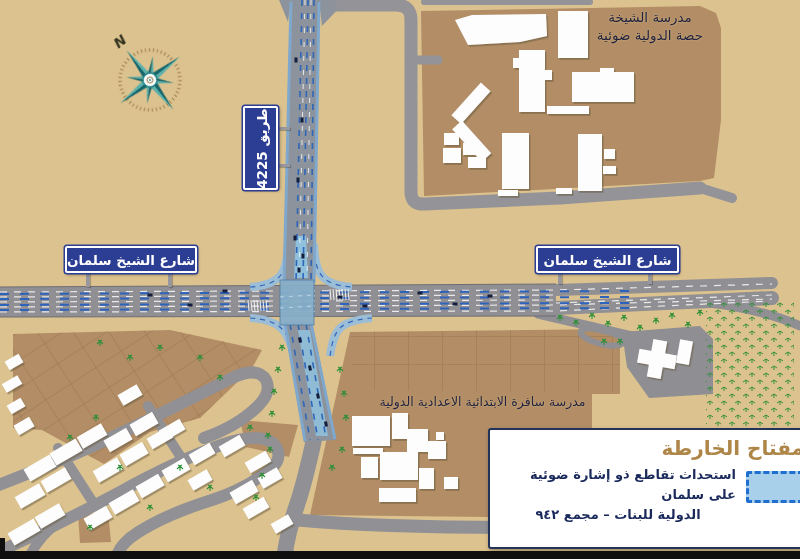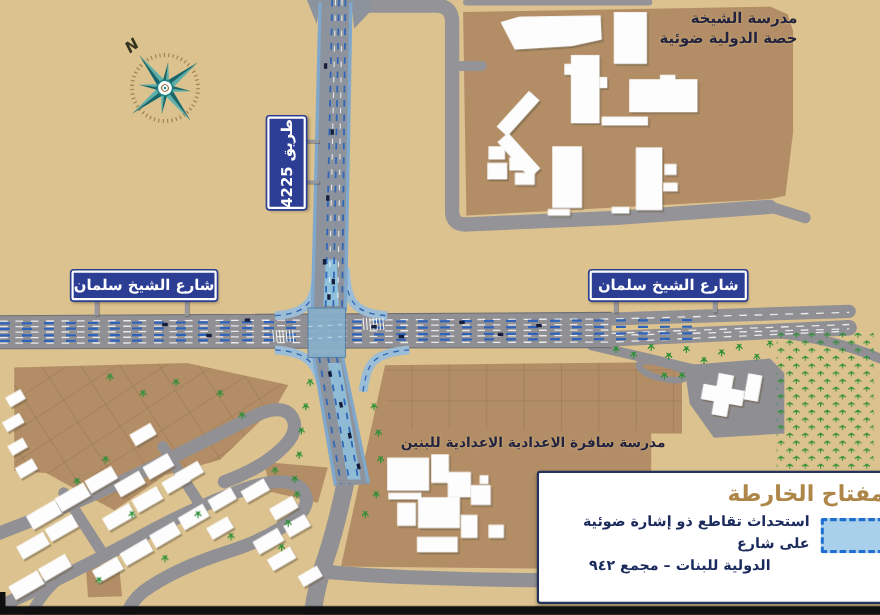--- a/index.html
+++ b/index.html
@@ -19,21 +19,21 @@
   .sign-right{left:536px;top:246px;width:139px;height:23px;font-size:13.5px;}
   .sign-vert {left:243px;top:106px;width:31px;height:80px;box-shadow:0 0 0 1.5px #2c3d94,2px 1px 3px rgba(0,0,0,.35);}
   .sign-vert .v-inner{
     position:absolute;left:-24.5px;top:24.5px;width:80px;height:31px;
     transform:rotate(-90deg);display:flex;align-items:center;justify-content:center;
     direction:rtl;font-size:13.5px;font-weight:bold;white-space:nowrap;
   }
   .post{position:absolute;background:#97979d;box-shadow:1px 1px 1px rgba(0,0,0,.25);}
   
   .maplabel{
-    position:absolute;direction:rtl;text-align:right;font-weight:bold;color:#23233f;
+    position:absolute;direction:rtl;text-align:center;font-weight:normal;color:#23233f;
     line-height:1.3;text-shadow:0 0 2px rgba(220,194,142,.9);
   }
   .lbl-girls{left:575px;top:9px;width:150px;font-size:13.5px;}
   .lbl-boys {left:360px;top:394px;width:245px;font-size:12.5px;}
   
   .legend{
     position:absolute;left:488px;top:428px;width:330px;height:121px;box-sizing:border-box;
     background:#ffffff;border:2.5px solid #24335a;border-radius:3px;
     box-shadow:1px 2px 4px rgba(0,0,0,.3);direction:rtl;
   }
@@ -355,28 +355,28 @@
   <div class="post" style="left:274px;top:127px;width:16px;height:3px;"></div>
   <div class="post" style="left:274px;top:164px;width:16px;height:3px;"></div>
   <div class="sign sign-vert">
     <div class="v-inner">طريق 4225</div>
   </div>
 
   <div class="maplabel lbl-girls">
     <div>مدرسة الشيخة</div>
     <div>حصة الدولية ضوئية</div>
   </div>
-  <div class="maplabel lbl-boys">مدرسة سافرة الاعدادية الاعدادية للبنين</div>
+  <div class="maplabel lbl-boys">مدرسة سافرة الابتدائية الاعدادية الدولية</div>
 
   <div class="legend">
     <div class="legend-title">مفتاح الخارطة</div>
     <div class="legend-row">
       <div class="legend-swatch"></div>
       <div class="legend-text">
-        <div class="l1">استحداث تقاطع ذو إشارة ضوئية على شارع</div>
+        <div class="l1">استحداث تقاطع ذو إشارة ضوئية على سلمان</div>
         <div class="l3">الدولية للبنات – مجمع ٩٤٢</div>
       </div>
     </div>
   </div>
 
   <div class="bottom-strip"></div>
   <div class="corner-strip"></div>
 </div>
 
 </body></html>

